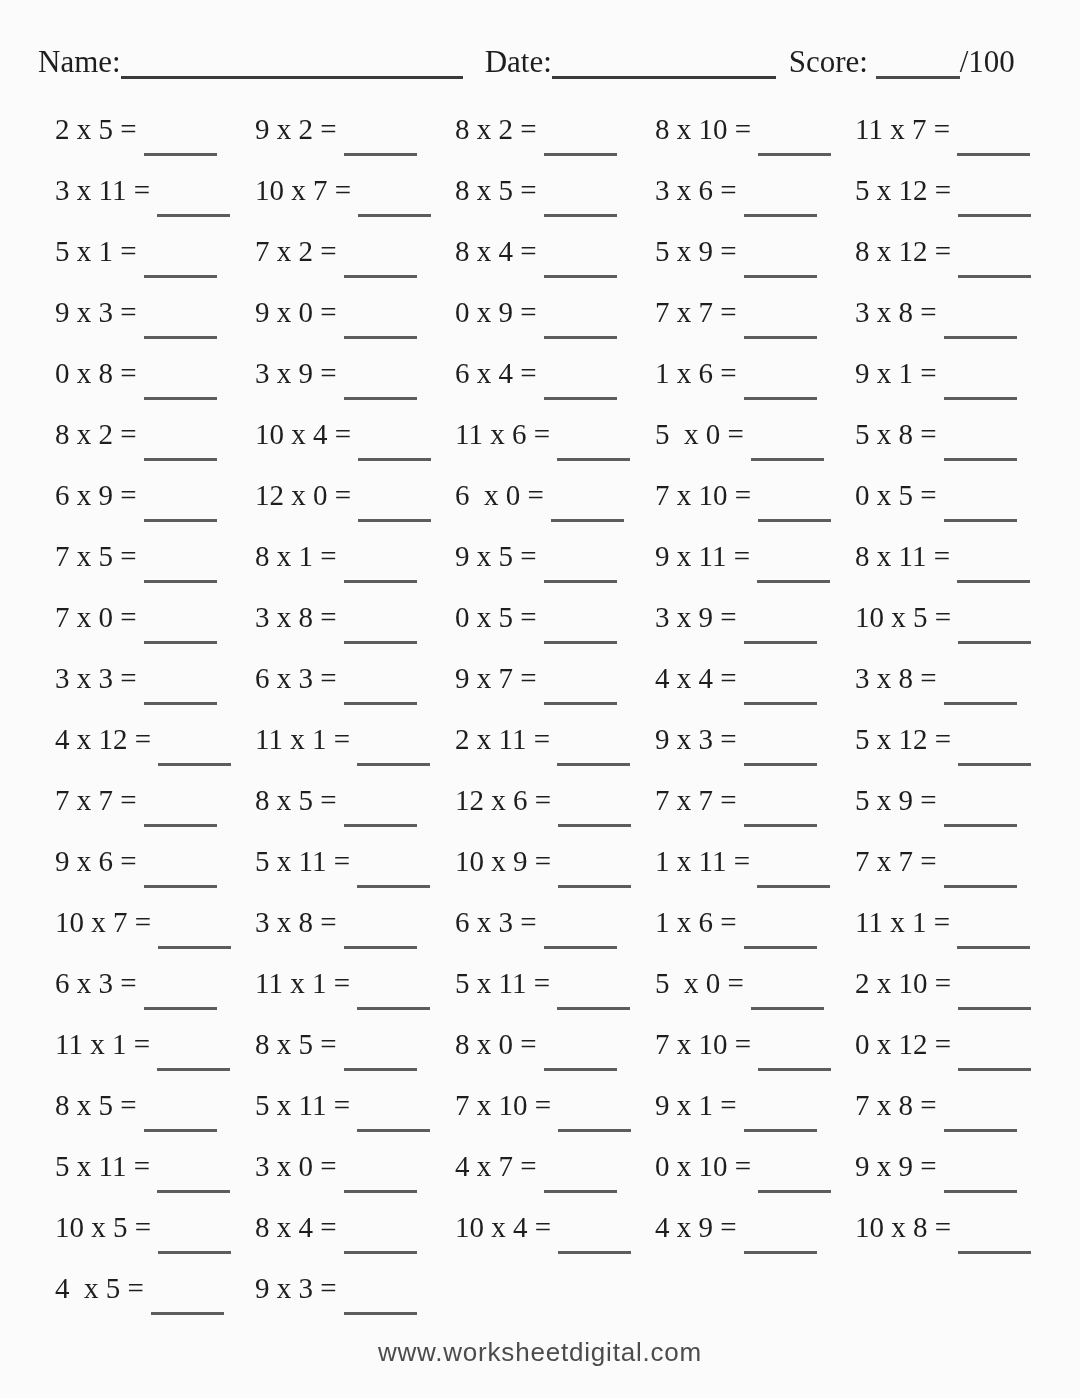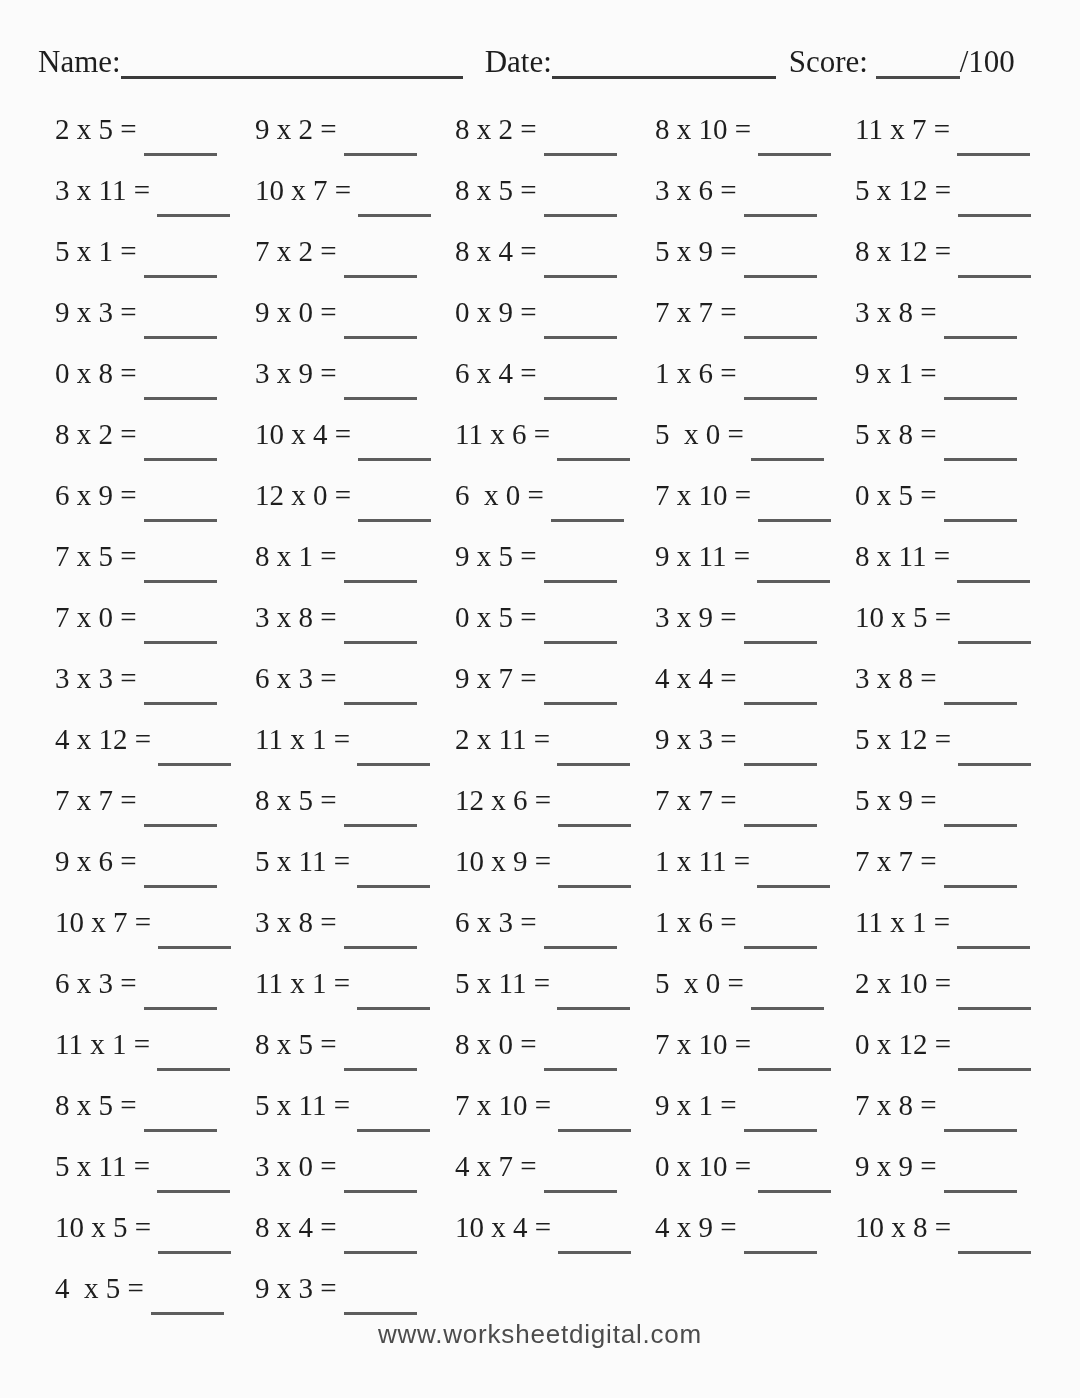--- a/index.html
+++ b/index.html
@@ -51,20 +51,21 @@
   .blank {
     display: inline-block;
     width: 73px;
     height: 1.02em;
     border-bottom: 3px solid #5d5d5d;
     margin-left: 7px;
     margin-top: 0.68em;
   }
   
   .footer {
+    margin-top: 18px;
     text-align: center;
     font-family: "Liberation Sans", sans-serif;
     font-size: 26px;
     letter-spacing: 0.8px;
     color: #4c4c4c;
   }
 </style>
 </head>
 <body>
 

